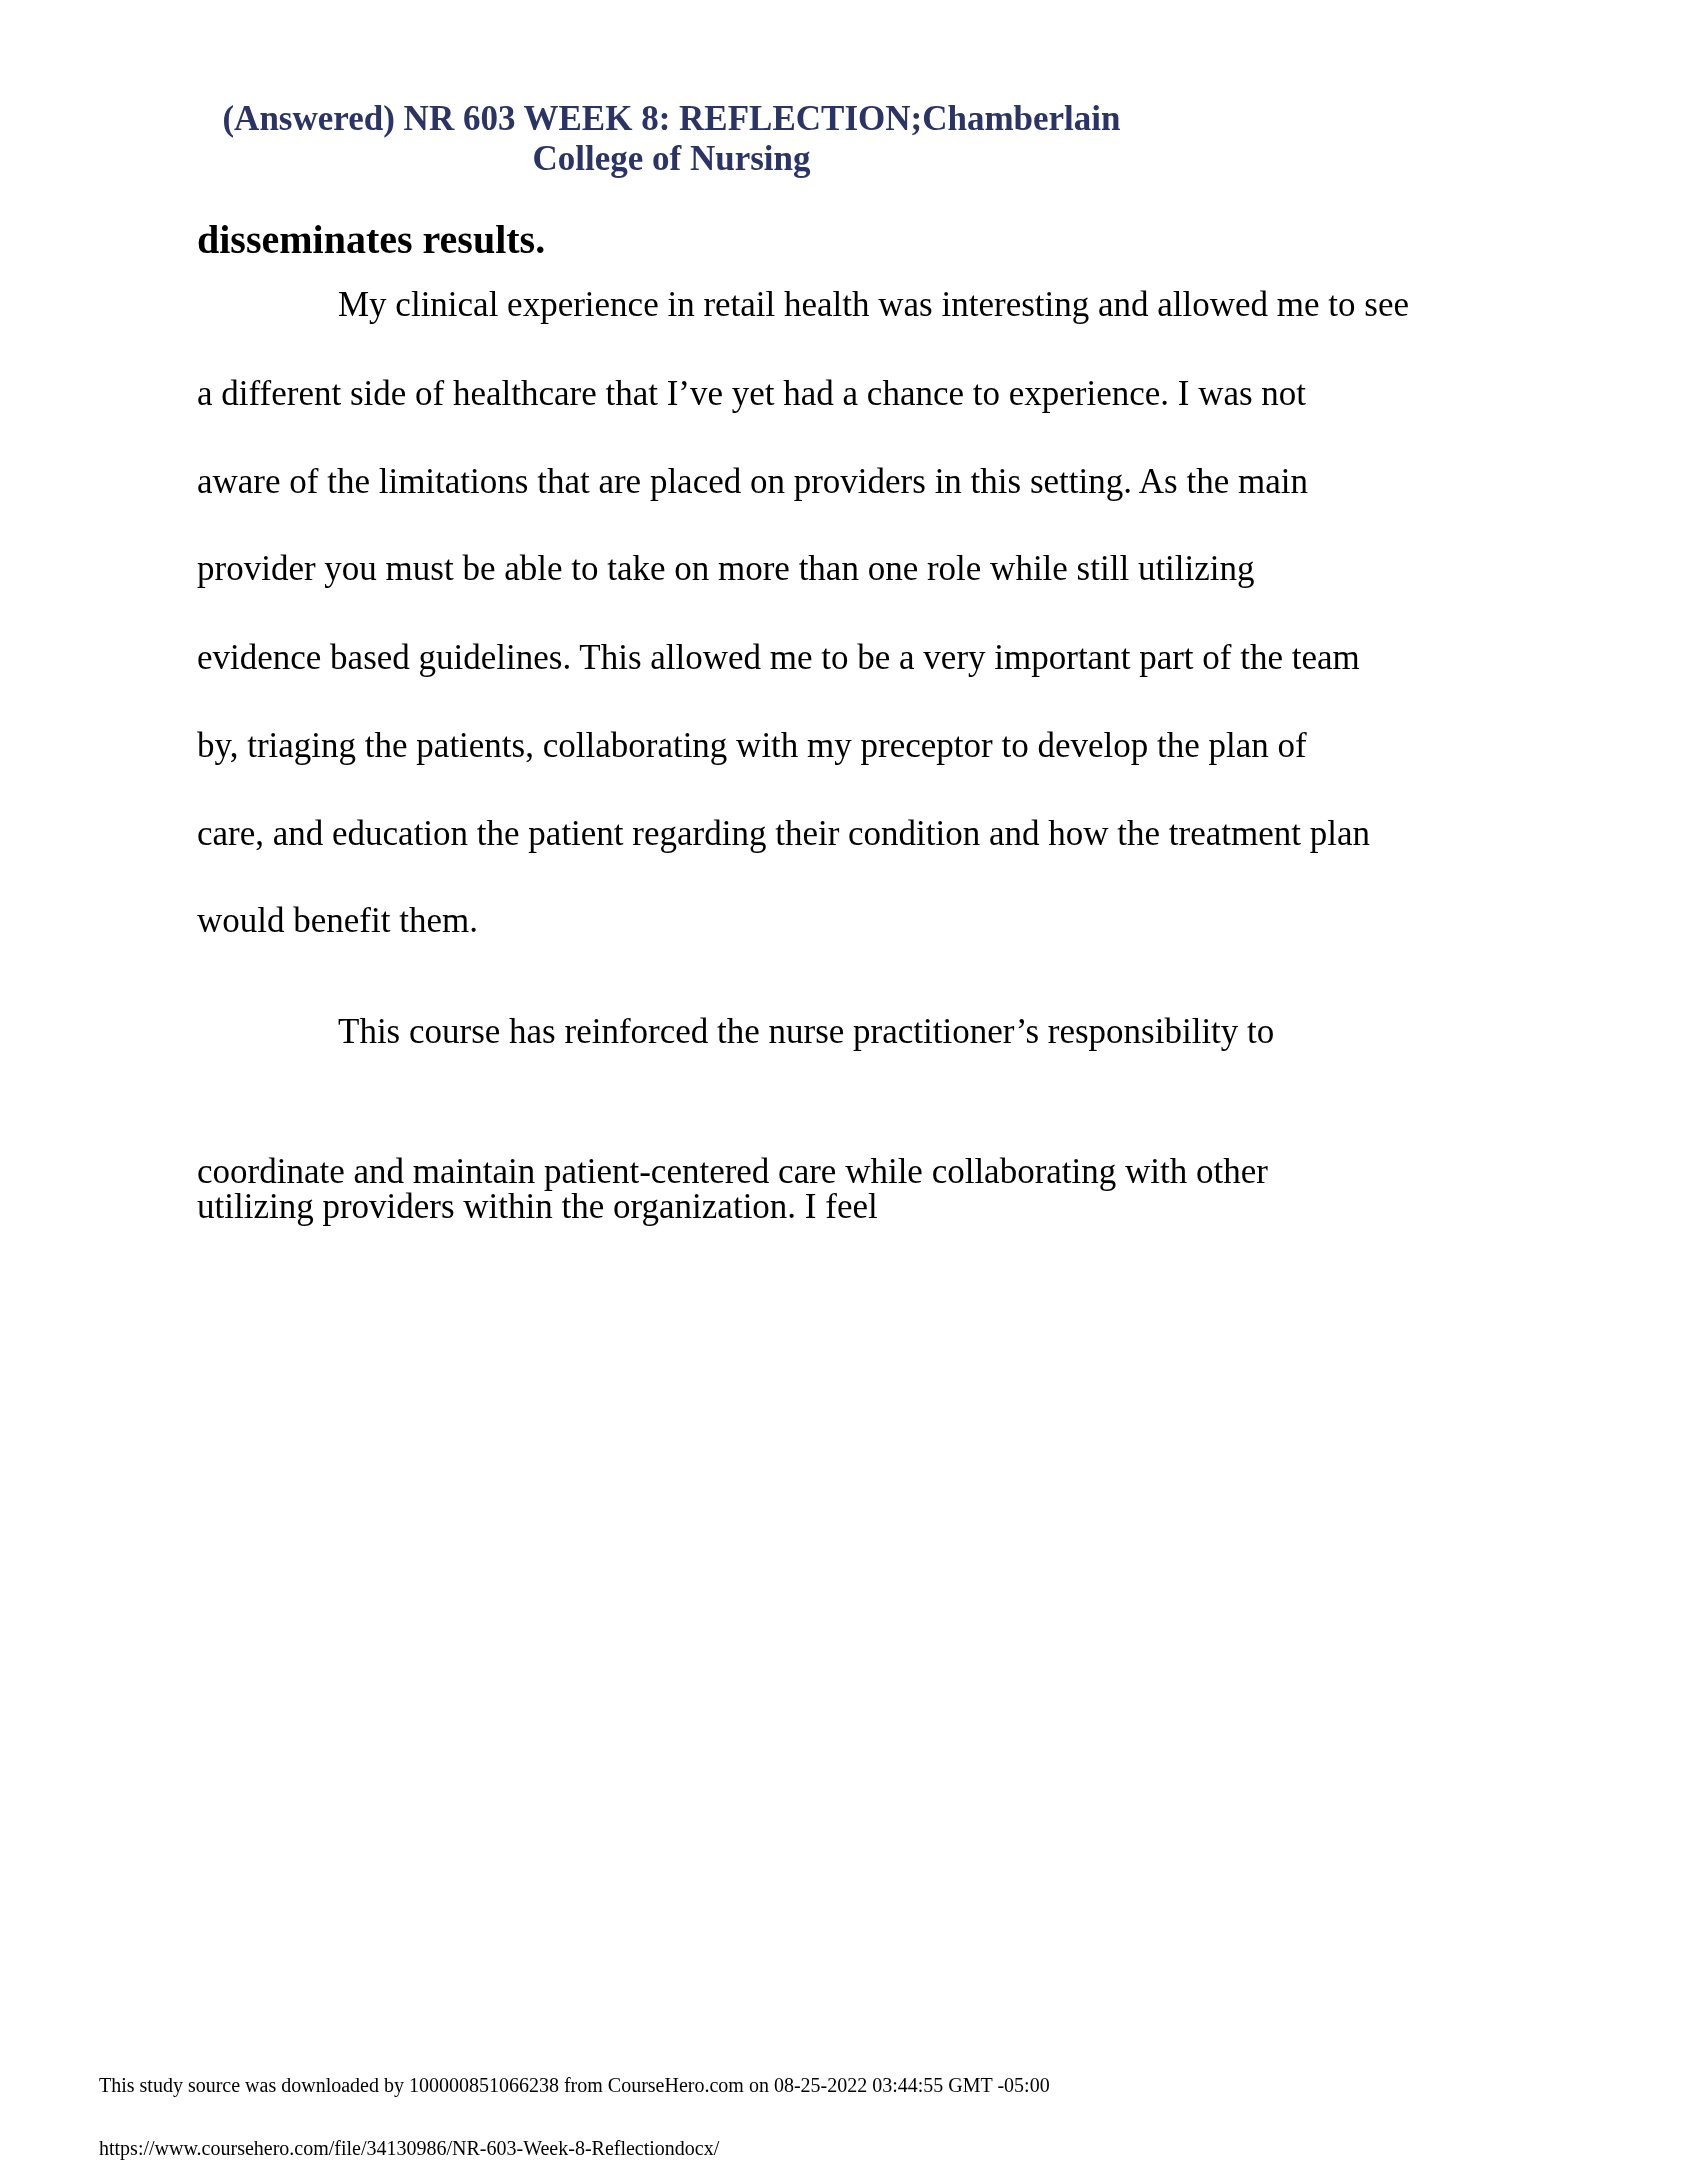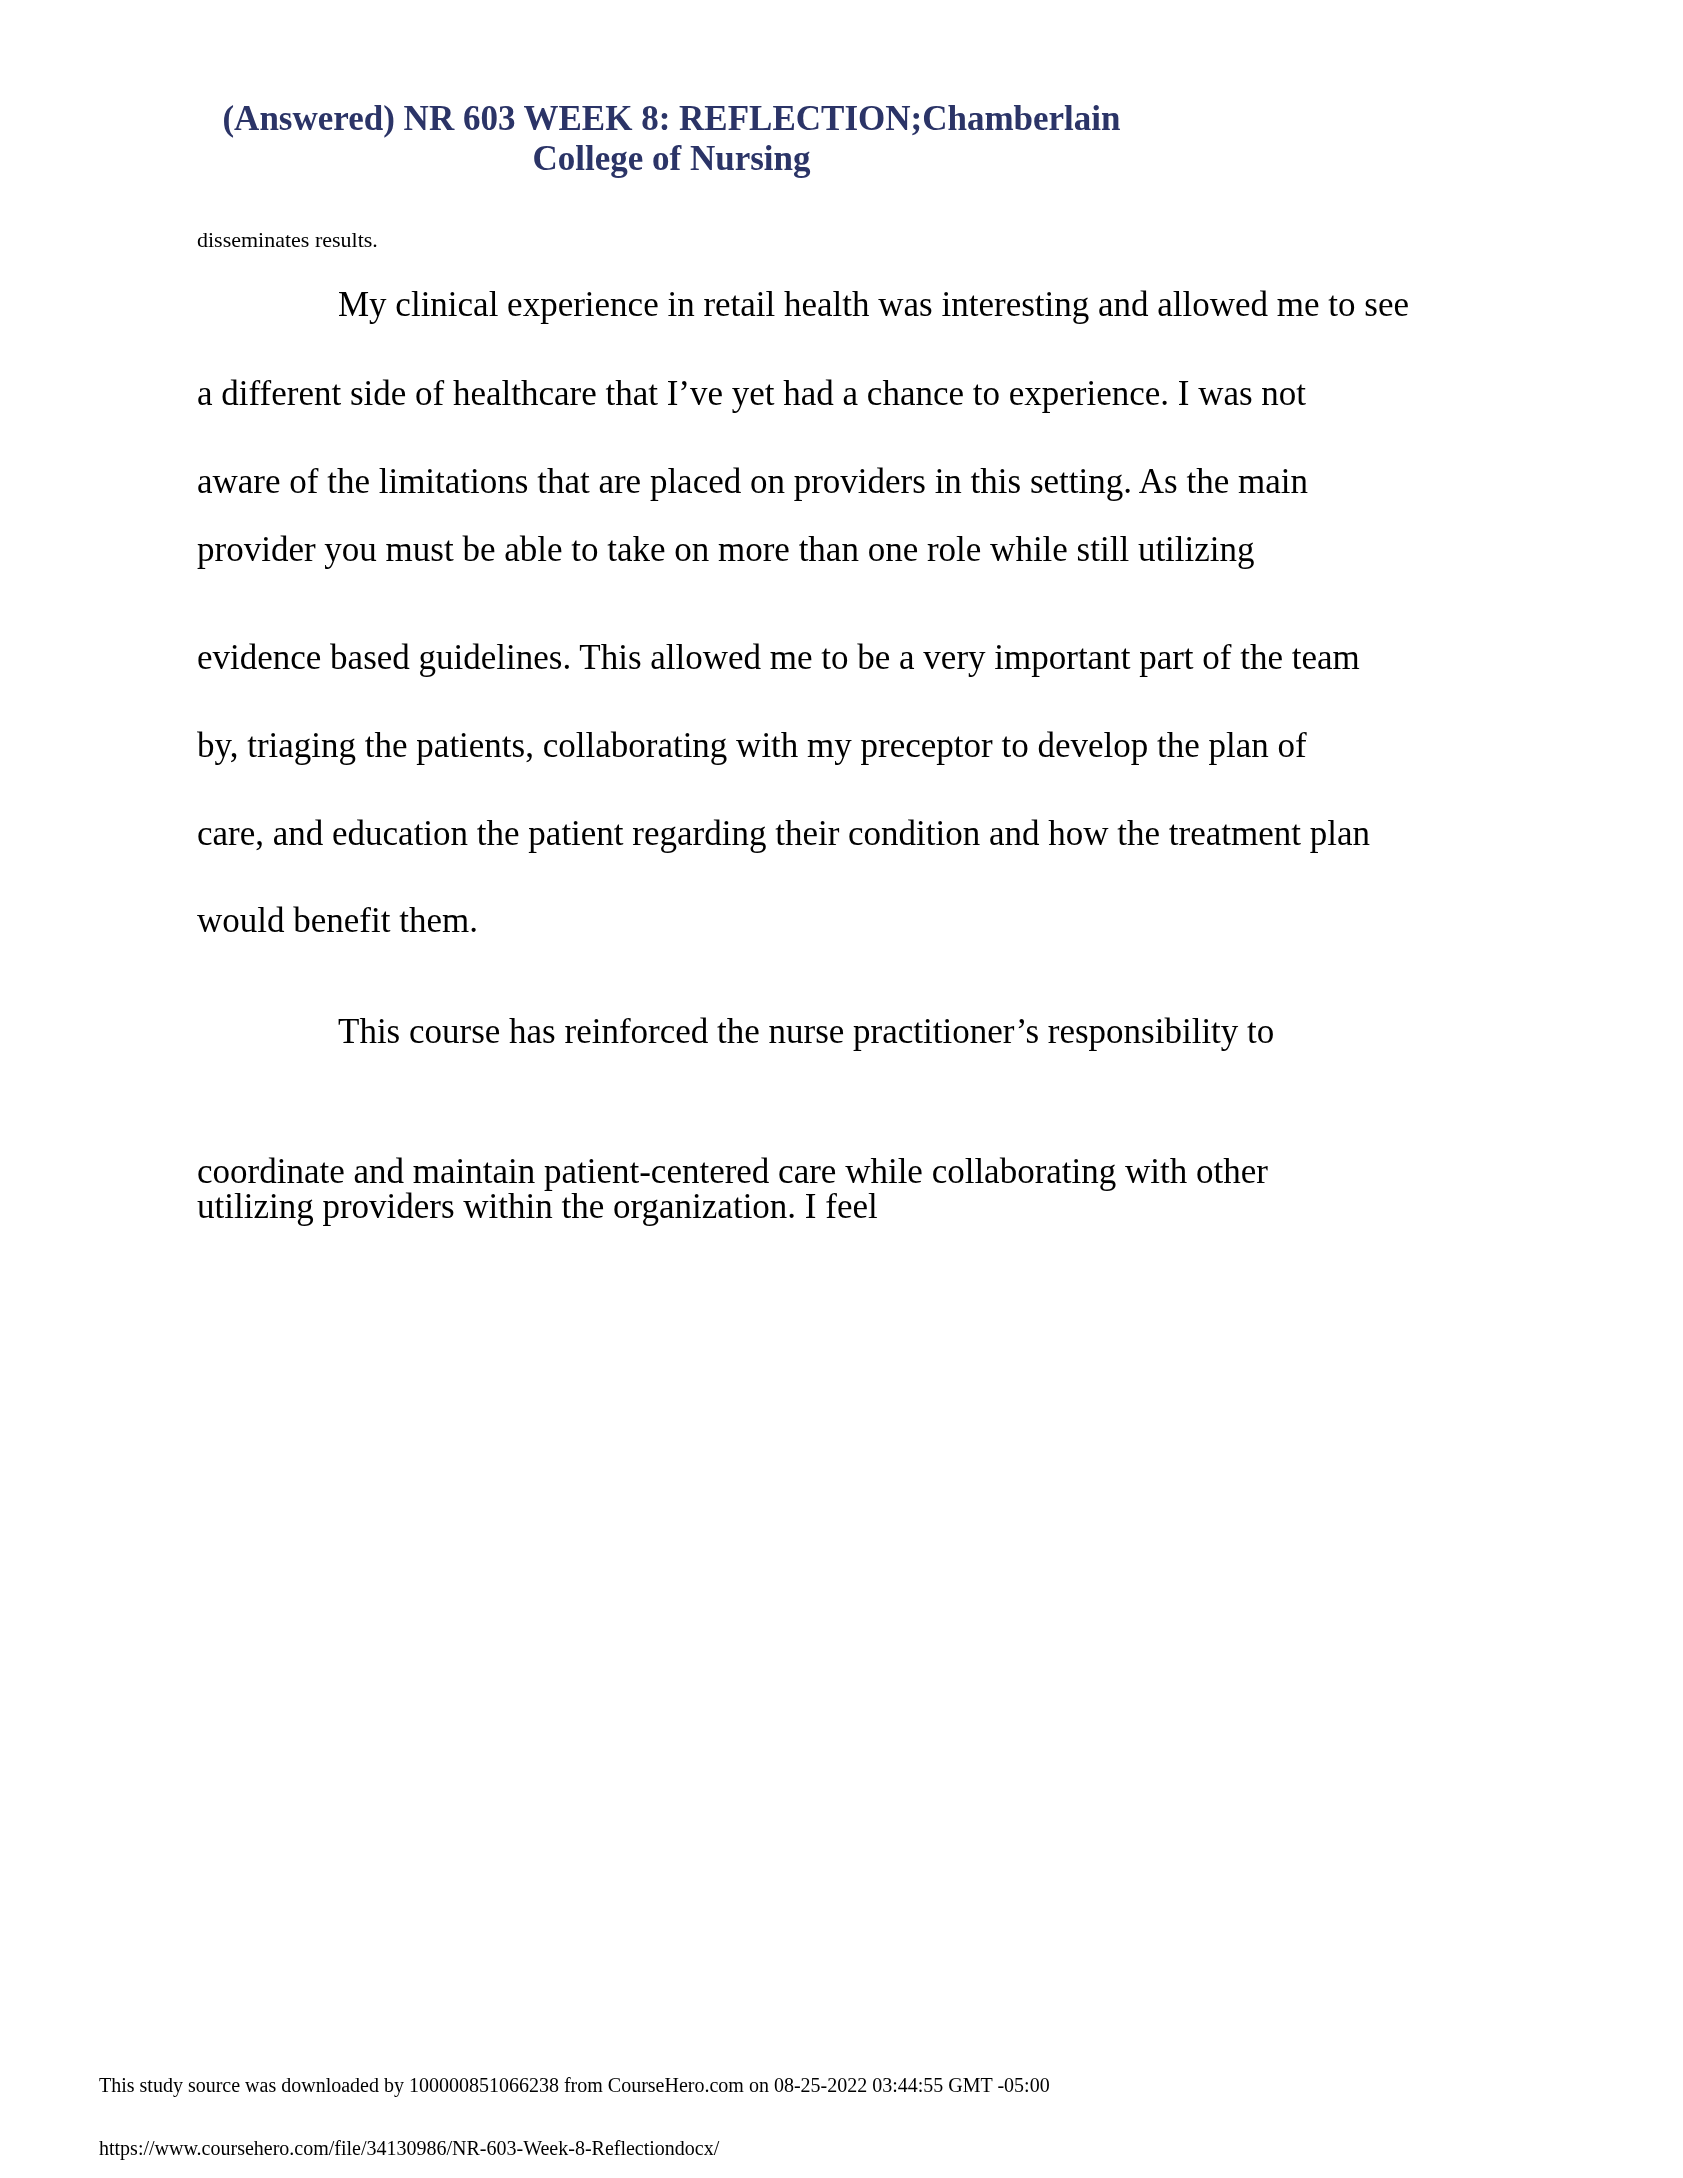--- a/index.html
+++ b/index.html
@@ -1,40 +1,40 @@
 <!DOCTYPE html>
 <html><head>
 <meta charset="utf-8">
 <style>
   html, body { margin: 0; padding: 0; background: #ffffff; }
   body { width: 1683px; height: 2178px; position: relative; overflow: hidden;
          font-family: "Liberation Serif", "DejaVu Serif", serif; color: #000; }
   .title { position: absolute; left: 0; width: 1343px; text-align: center;
            font-weight: bold; color: #2b3467; font-size: 50px; line-height: 57px; top: 99px; }
   .title .line { display: block; }
-  .heading-bold { position: absolute; left: 197px; top: 220px; font-weight: normal; font-size: 22px; line-height: 40px; }
+  .heading-bold { position: absolute; left: 197px; top: 220px; font-weight: bold; font-size: 40px; line-height: 40px; }
   .line { position: absolute; left: 197px; font-size: 35px; line-height: 40px; white-space: nowrap; }
   .line.indent { left: 294px; margin-left: 44px; }
   .footer { position: absolute; left: 84px; font-size: 20px; line-height: 24px; white-space: nowrap; margin-left: 15px; }
 </style>
 </head>
 <body>
 
 <div class="title">
   <span class="line" style="position:static">(Answered) NR 603 WEEK 8: REFLECTION;Chamberlain</span>
   <span class="line" style="position:static">College of Nursing</span>
 </div>
 
 <div class="heading-bold">disseminates results.</div>
 
 <div>
   <div class="line indent" style="top:285px">My clinical experience in retail health was interesting and allowed me to see</div>
   <div class="line" style="top:374px">a different side of healthcare that I’ve yet had a chance to experience. I was not</div>
   <div class="line" style="top:462px">aware of the limitations that are placed on providers in this setting. As the main</div>
-  <div class="line" style="top:530px">provider you must be able to take on more than one role while still utilizing</div>
+  <div class="line" style="top:549px">provider you must be able to take on more than one role while still utilizing</div>
   <div class="line" style="top:638px">evidence based guidelines. This allowed me to be a very important part of the team</div>
   <div class="line" style="top:726px">by, triaging the patients, collaborating with my preceptor to develop the plan of</div>
   <div class="line" style="top:814px">care, and education the patient regarding their condition and how the treatment plan</div>
   <div class="line" style="top:901px">would benefit them.</div>
 </div>
 
 <div>
   <div class="line indent" style="top:1012px">This course has reinforced the nurse practitioner’s responsibility to</div>
   <div class="line" style="top:1152px">coordinate and maintain patient-centered care while collaborating with other</div>
   <div class="line" style="top:1187px">utilizing providers within the organization. I feel</div>

